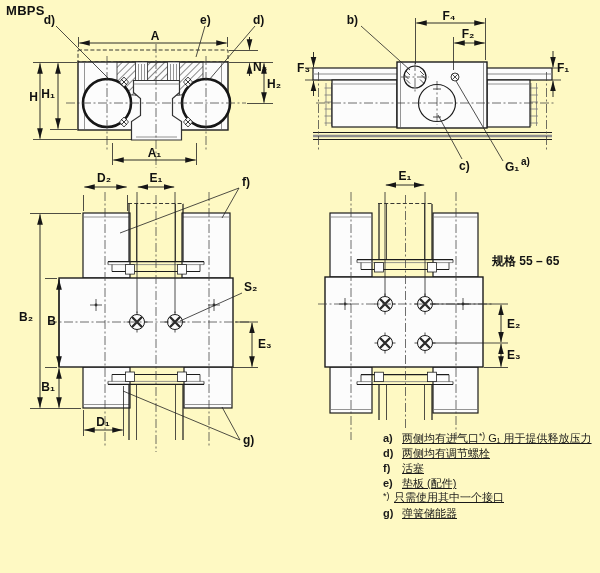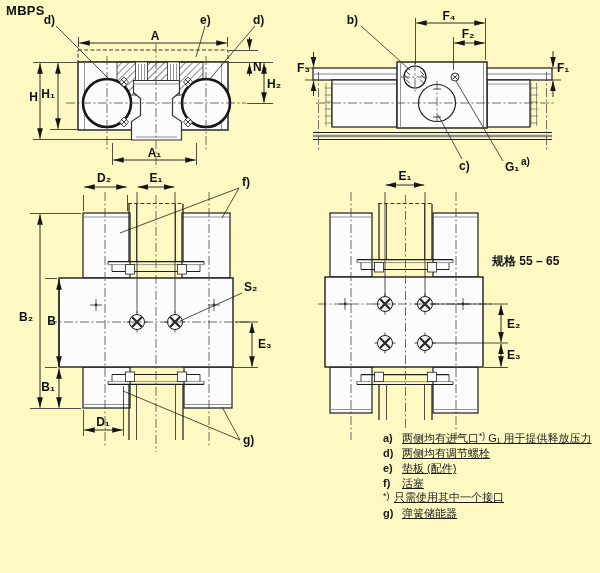--- a/index.html
+++ b/index.html
@@ -244,26 +244,26 @@
 </svg>
 
 <div class="legend">
   <div class="lrow">
     <span class="lkey">a)</span><span><span>两侧均有进气口</span><span class="lsup">*)</span><span> G₁ 用于提供释放压力</span></span>
   </div>
   <div class="lrow">
     <span class="lkey">d)</span><span><span>两侧均有调节螺栓</span><span class="lsup"></span><span></span></span>
   </div>
   <div class="lrow">
+    <span class="lkey">f)</span><span><span>活塞</span><span class="lsup"></span><span></span></span>
+  </div>
+  <div class="lrow">
     <span class="lkey">e)</span><span><span>垫板 (配件)</span><span class="lsup"></span><span></span></span>
   </div>
   <div class="lrow">
-    <span class="lkey">f)</span><span><span>活塞</span><span class="lsup"></span><span></span></span>
-  </div>
-  <div class="lrow">
     <span class="fnm">*)</span><span>只需使用其中一个接口</span>
   </div>
   <div class="lrow">
     <span class="lkey">g)</span><span><span>弹簧储能器</span><span class="lsup"></span><span></span></span>
   </div>
 </div>
 
 </div>
 
 </body></html>

